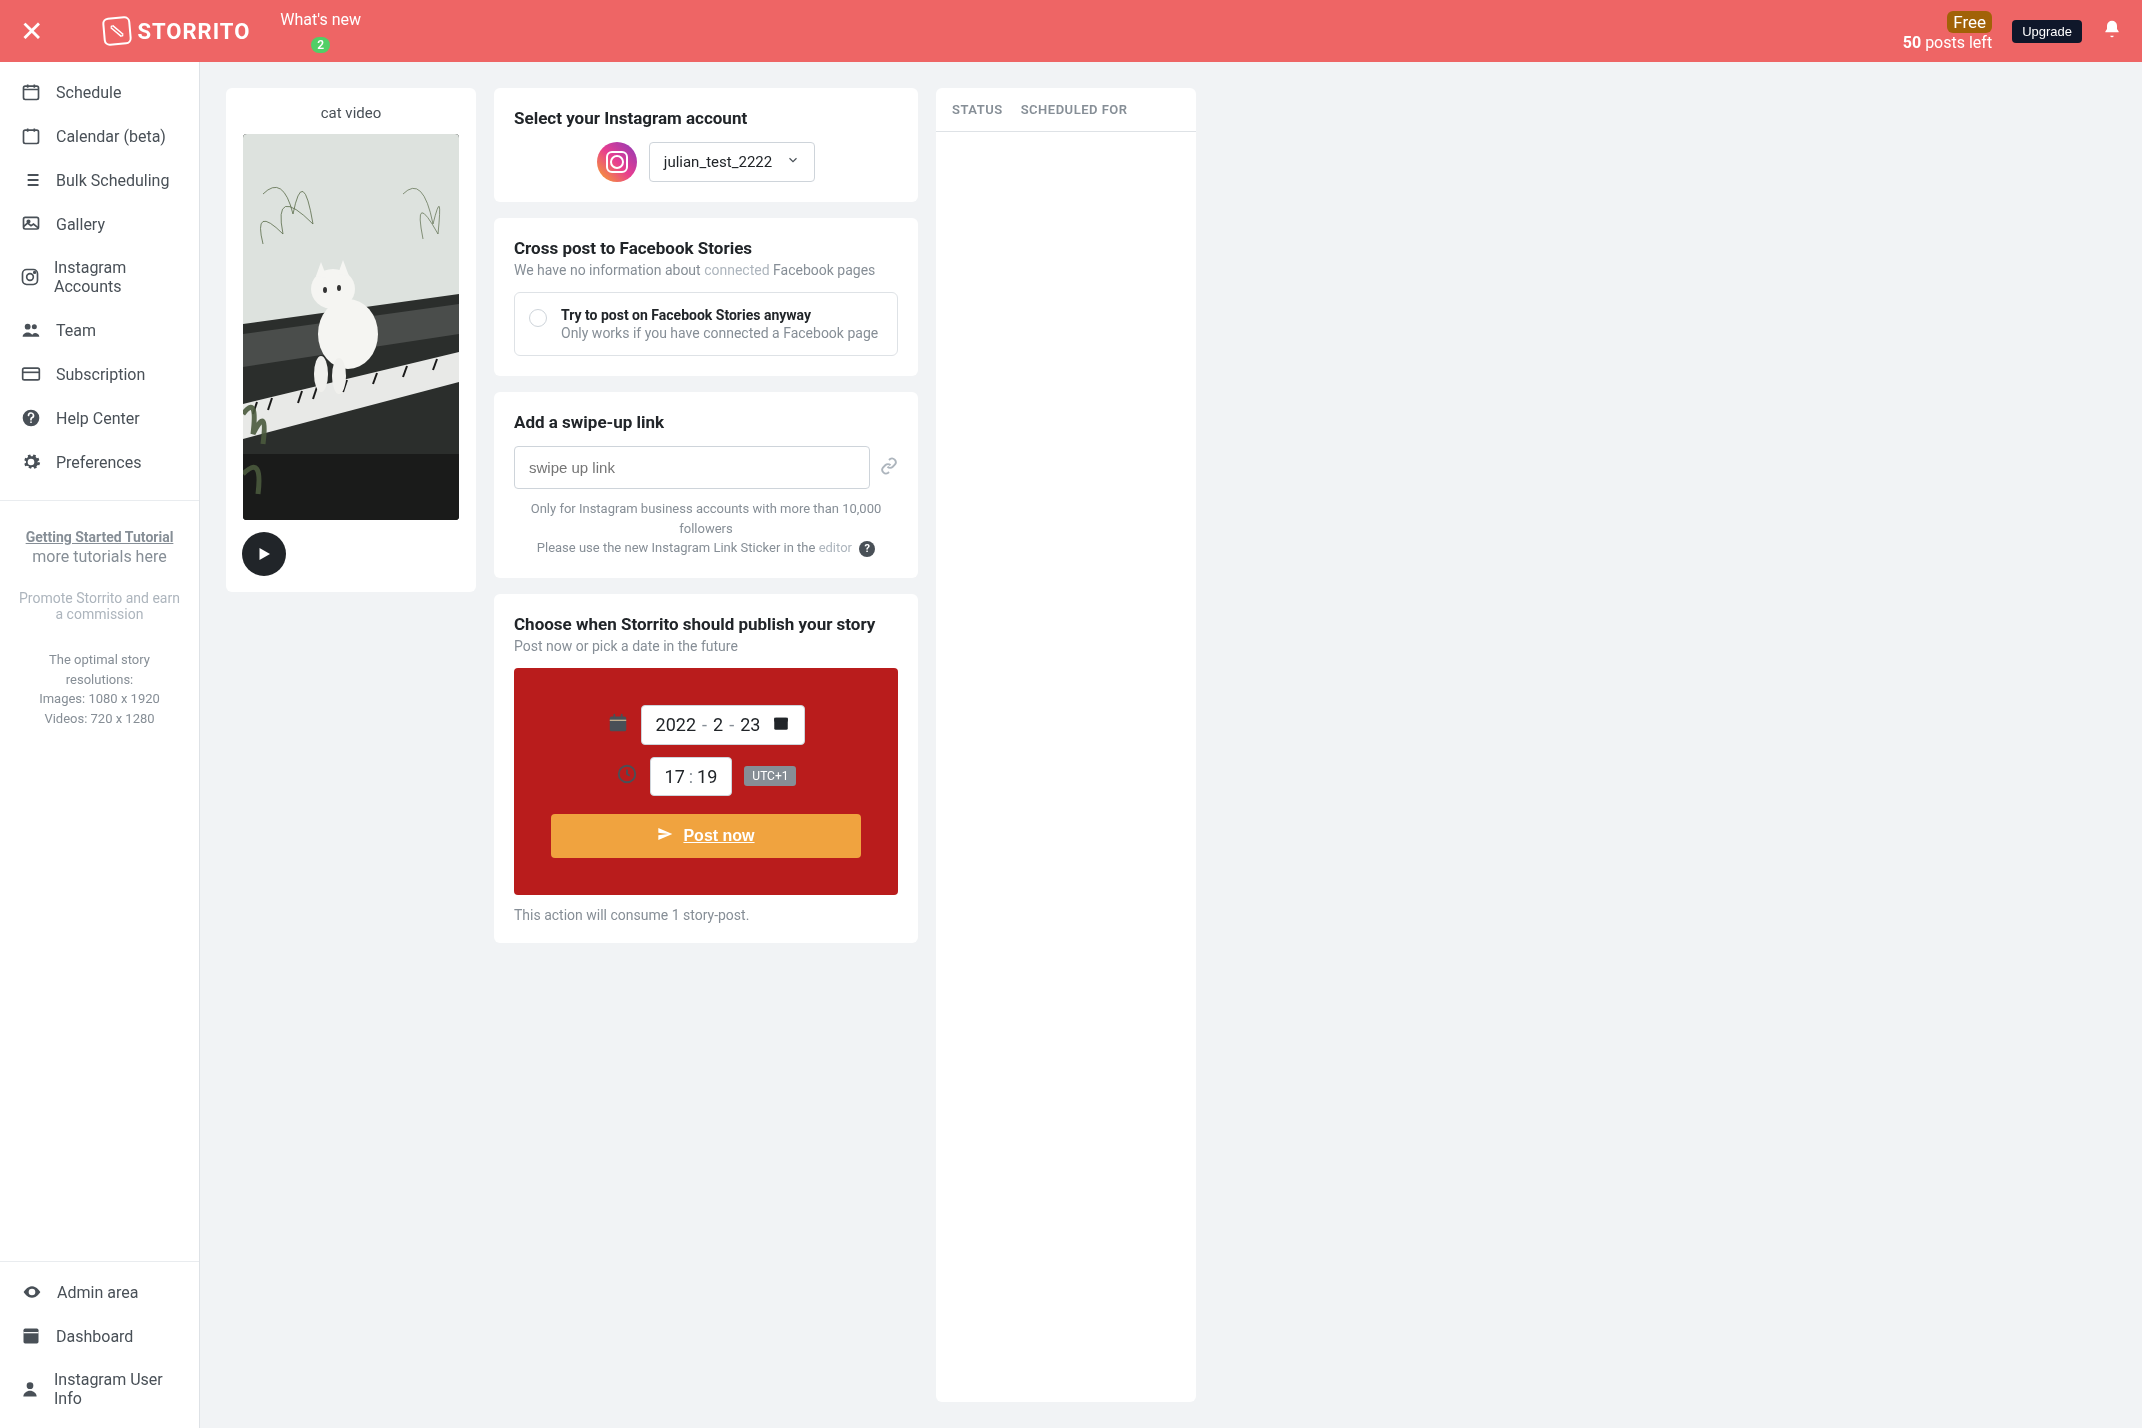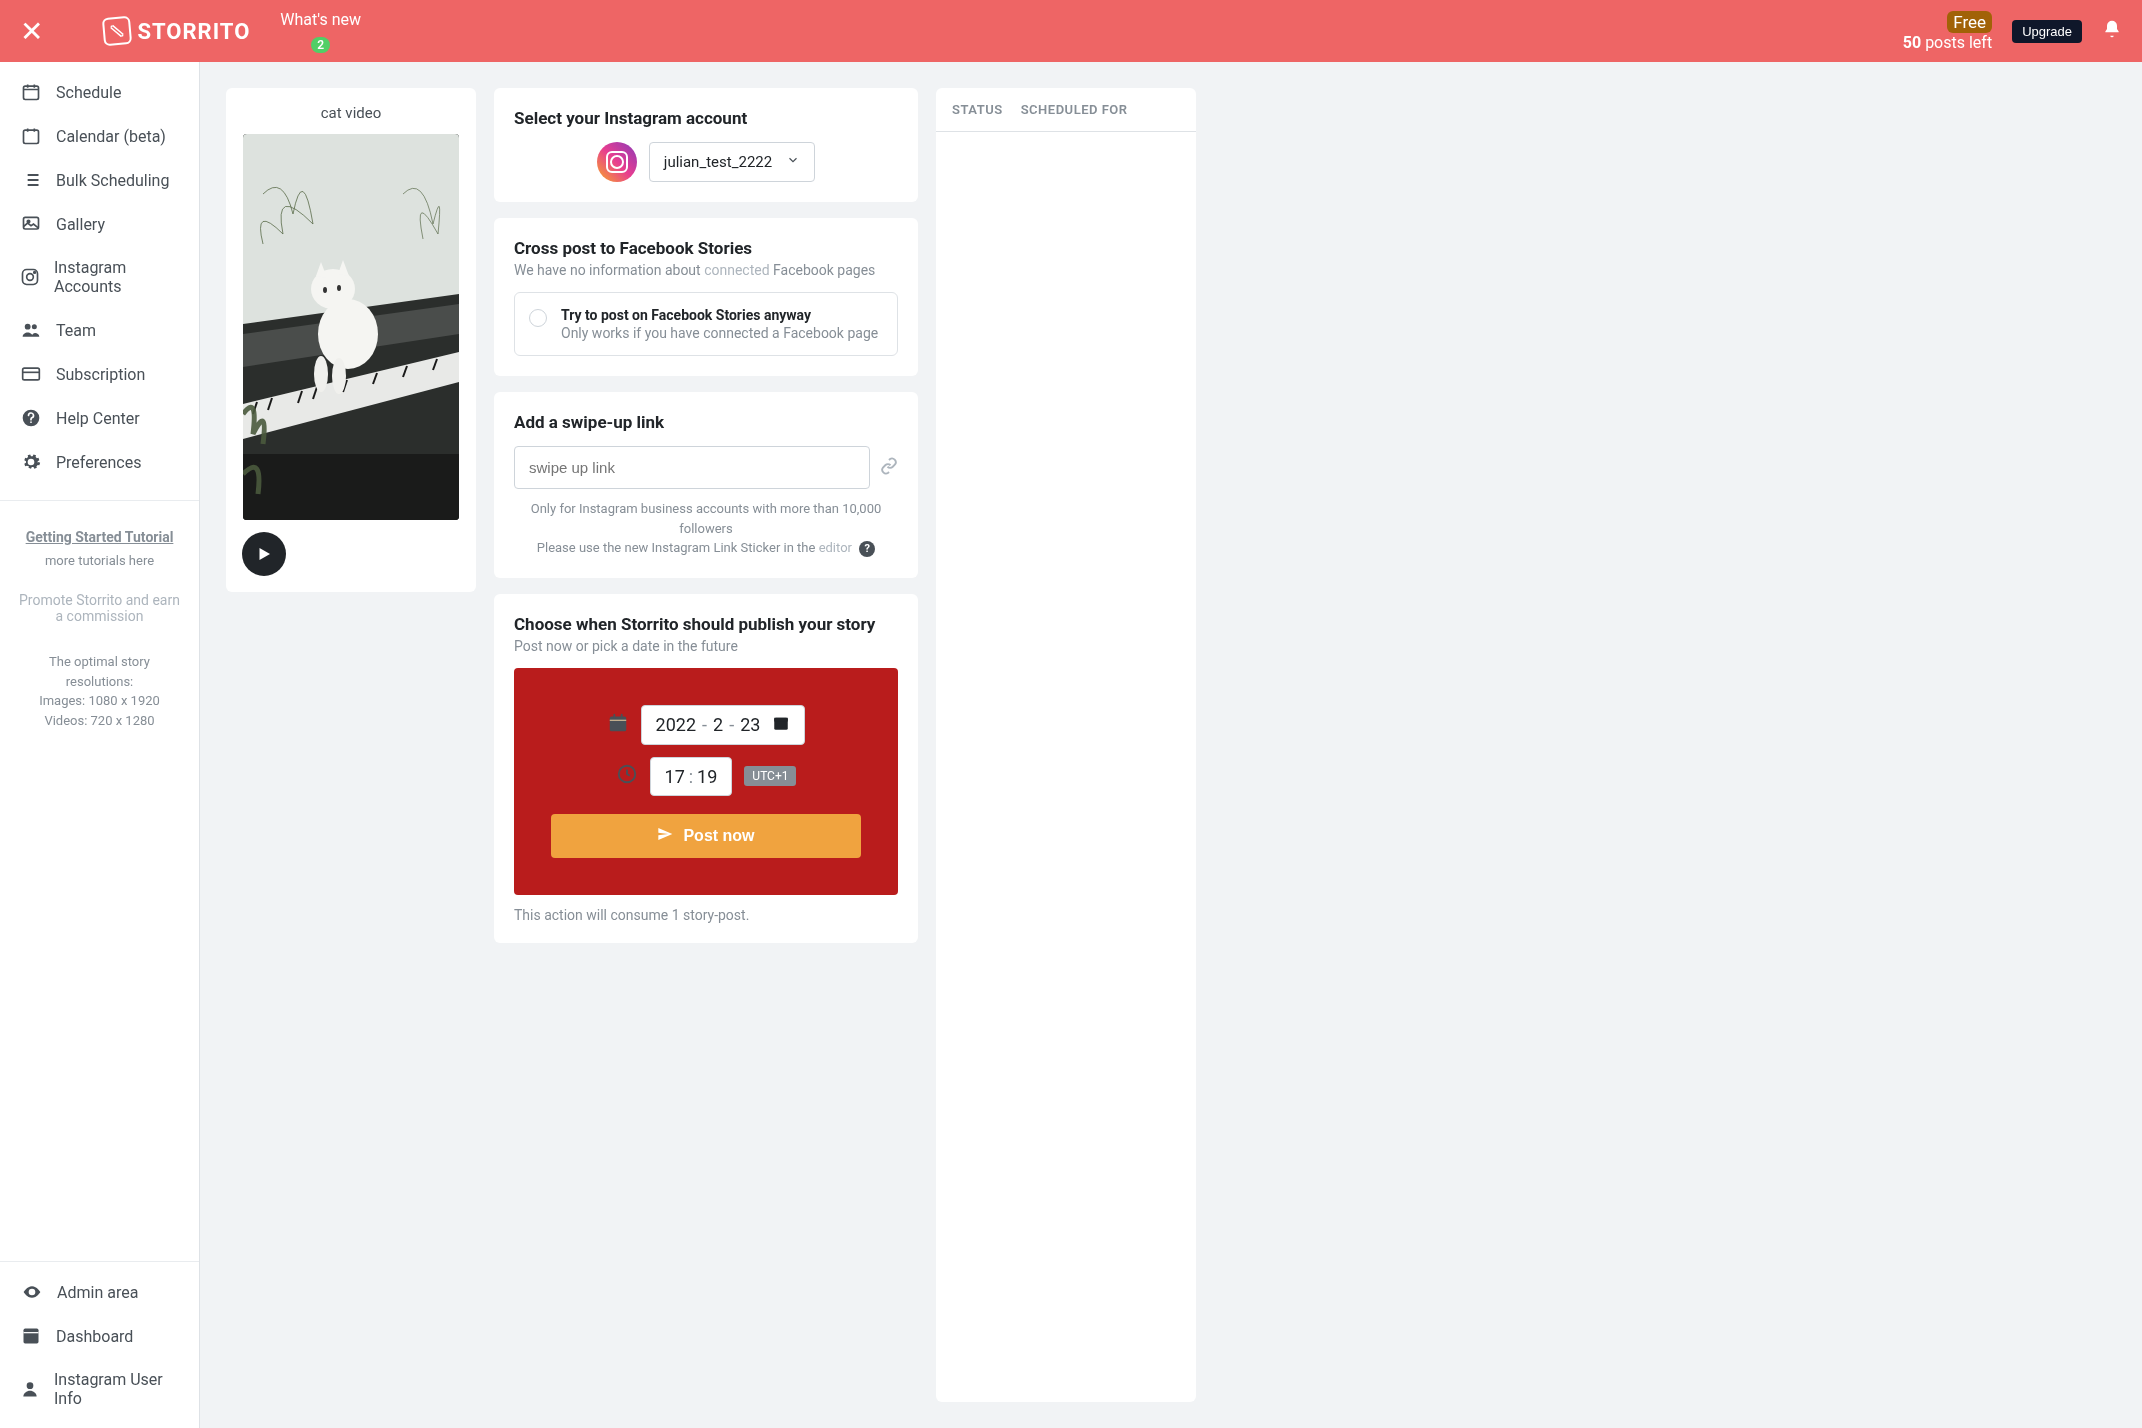--- a/index.html
+++ b/index.html
@@ -24,21 +24,21 @@
     .app-body { display: flex; min-height: calc(100vh - 62px); }
     
     
     .sidebar { width: 200px; background: #fff; border-right: 1px solid #dee2e6; display: flex; flex-direction: column; }
     .sidebar-nav { padding: 8px 0; }
     .sidebar-item { display: flex; align-items: center; gap: 14px; padding: 12px 20px; color: #495057; font-size: 16px; cursor: pointer; }
     .sidebar-icon { width: 22px; display: flex; align-items: center; justify-content: center; color: #495057; }
     .sidebar-divider { height: 1px; background: #e9ecef; margin: 8px 0; }
     .sidebar-extras { padding: 20px 16px; text-align: center; font-size: 14px; color: #868e96; }
     .tutorial-link { color: #868e96; font-weight: 700; text-decoration: underline; cursor: pointer; }
-    .more-tutorials { color: #868e96; font-size: 13px; margin-top: 8px; }
+    .more-tutorials { color: #868e96; font-size: 16px; margin-top: 2px; }
     .promote-text { font-size: 14px; color: #adb5bd; margin-top: 24px; }
     .resolution-text { font-size: 13px; color: #868e96; margin-top: 28px; line-height: 1.5; }
     .sidebar-bottom { margin-top: auto; padding: 8px 0; border-top: 1px solid #e9ecef; }
     
     
     .main-content { flex: 1; display: flex; padding: 26px; gap: 18px; align-items: flex-start; }
     
     
     .preview-card { width: 250px; background: #fff; border-radius: 6px; padding: 16px; display: flex; flex-direction: column; align-items: center; }
     .preview-title { color: #495057; font-size: 15px; margin-bottom: 12px; }
@@ -71,21 +71,21 @@
     .editor-link { color: #adb5bd; }
     .help-circle { display: inline-flex; width: 16px; height: 16px; background: #495057; color: #fff; border-radius: 50%; align-items: center; justify-content: center; font-size: 11px; font-weight: 700; margin-left: 4px; }
     
     .schedule-box { background: #b91c1c; border-radius: 4px; padding: 37px; display: flex; flex-direction: column; align-items: center; gap: 12px; }
     .date-row, .time-row { display: flex; align-items: center; gap: 12px; }
     .dt-icon { color: #495057; }
     .date-display { background: #fff; border: 1px solid #ced4da; border-radius: 4px; padding: 8px 14px; font-size: 18px; display: flex; align-items: center; gap: 6px; }
     .date-sep { color: #868e96; }
     .time-display { background: #fff; border: 1px solid #ced4da; border-radius: 4px; padding: 8px 14px; font-size: 18px; display: flex; align-items: center; gap: 4px; }
     .tz-badge { background: #868e96; color: #fff; font-size: 12px; padding: 3px 8px; border-radius: 3px; }
-    .post-now-btn { background: #f0a33f; color: #fff; border: none; border-radius: 4px; padding: 12px; width: 100%; font-size: 16px; font-weight: 600; display: flex; align-items: center; justify-content: center; gap: 10px; cursor: pointer; margin-top: 6px; }
+    .post-now-btn { background: #f0a33f; color: #fff; border: none; border-radius: 4px; padding: 12px; width: 100%; font-size: 16px; font-weight: 600; display: flex; align-items: center; justify-content: center; gap: 10px; cursor: pointer; margin-top: 6px; text-decoration: underline; }
     .consume-text { font-size: 14px; color: #868e96; margin-top: 12px; }
     
     
     .right-col { width: 260px; background: #fff; border-radius: 6px; align-self: stretch; min-height: 440px; margin-right: -10px; }
     .right-header { display: flex; padding: 14px 16px; border-bottom: 1px solid #dee2e6; gap: 18px; }
     .right-tab { font-size: 13px; font-weight: 600; color: #868e96; letter-spacing: 0.5px; cursor: pointer; }
     .right-body { padding: 16px; }
     .nothing-text { font-size: 18px; color: #495057; }
   </style>
 </head>

